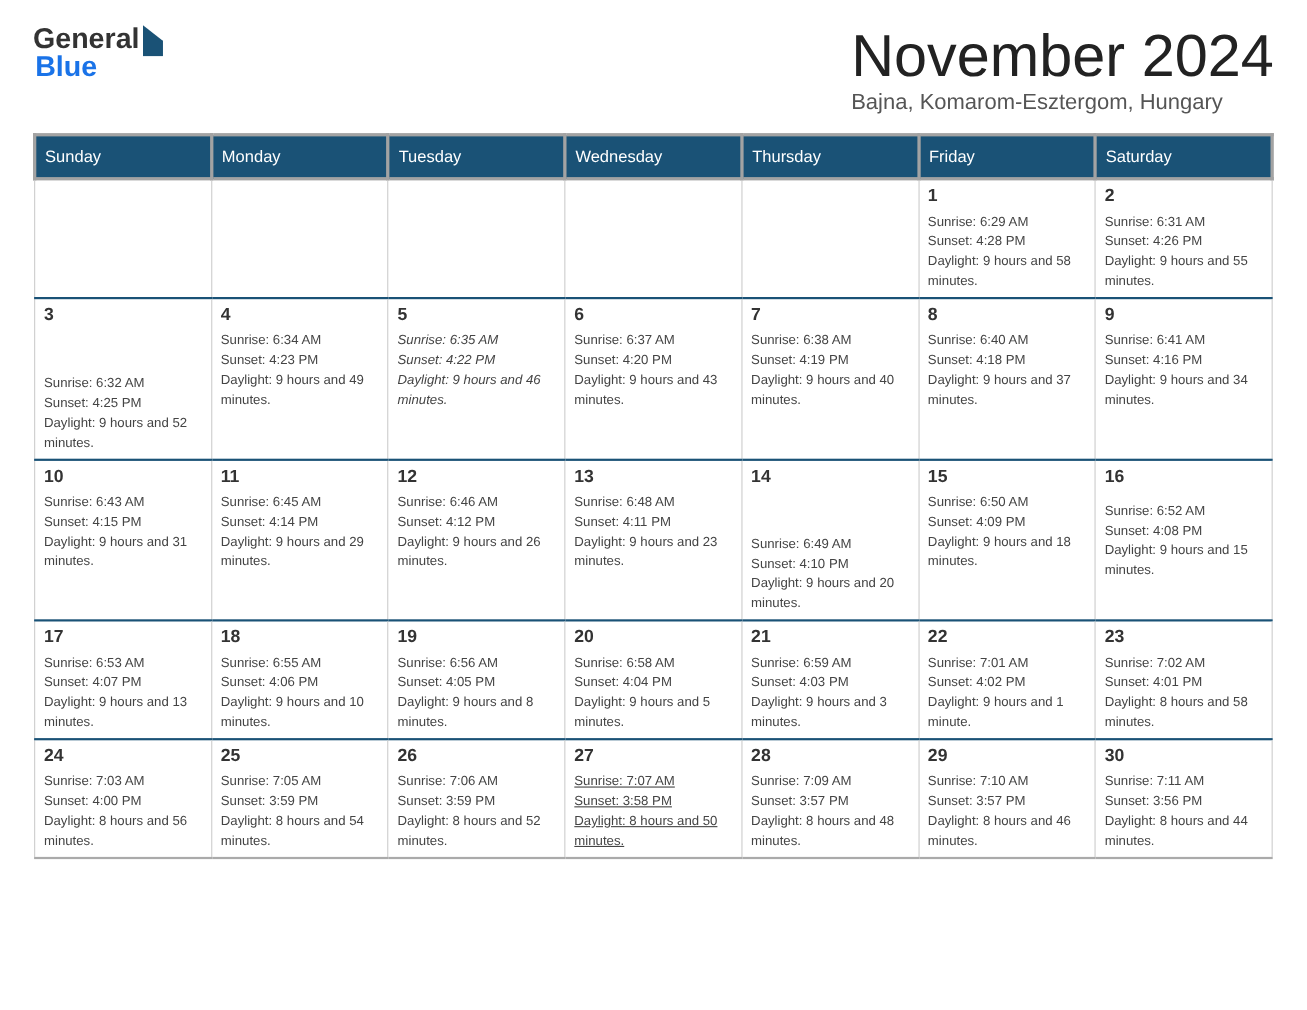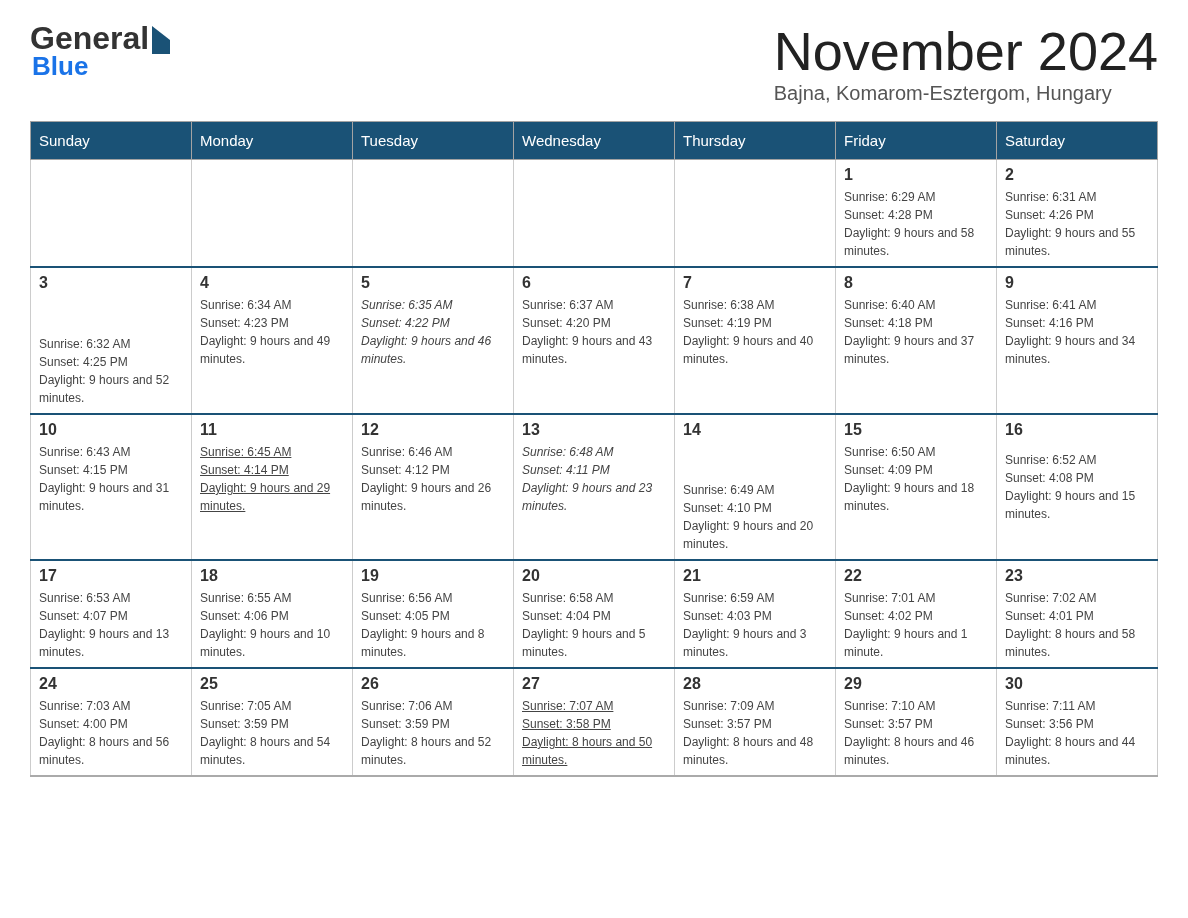--- a/index.html
+++ b/index.html
@@ -29,21 +29,21 @@
       border-collapse: collapse;
       margin-top: 16px;
     }
     .calendar th {
       background-color: #1a5276;
       color: #fff;
       font-size: 15px;
       font-weight: normal;
       padding: 10px 8px;
       text-align: left;
-      border: 1px solid #a3a3a3;
+      border: 3px solid #a3a3a3;
     }
     .calendar td {
       border: 1px solid #ccc;
       vertical-align: top;
       padding: 6px 8px;
       width: calc(100% / 7);
       min-height: 100px;
       background: #fff;
     }
     .calendar tr:last-child td {
@@ -66,21 +66,21 @@
     .row-separator td {
       border-top: 2px solid #1a5276;
     }
   </style>
 </head>
 <body>
 
 <div class="header-top">
   <div class="logo">
     <div style="display:flex; align-items:center;">
-      <span style="font-size:32px; font-weight:bold; color:#333; font-family:Arial,sans-serif;">General</span>
+      <span style="font-size:26px; font-weight:bold; color:#333; font-family:Arial,sans-serif;">General</span>
       <span style="display:inline-block; width:0; height:0; border-top: 14px solid transparent; border-bottom: 14px solid #1a5276; border-left: 18px solid #1a5276; border-right: 0; margin-left:3px; margin-bottom:-2px;"></span>
     </div>
     <div style="display:flex; align-items:center; margin-top:-6px; margin-left:2px;">
       <span style="font-size:26px; font-weight:bold; color:#1a73e8; font-family:Arial,sans-serif;">Blue</span>
     </div>
   </div>
   <div class="title-block">
     <div style="font-size:54px; font-weight:normal; color:#222; font-family:Arial,sans-serif;">November 2024</div>
     <div style="font-size:20px; color:#555; font-family:Arial,sans-serif;">Bajna, Komarom-Esztergom, Hungary</div>
   </div>
@@ -164,33 +164,33 @@
       </tr>
       <tr class="row-separator">
         <td>
           <div class="day-number">10</div>
           <div class="day-info" style="white-space: pre-line;">Sunrise: 6:43 AM
 Sunset: 4:15 PM
 Daylight: 9 hours and 31 minutes.</div>
         </td>
         <td>
           <div class="day-number">11</div>
-          <div class="day-info" style="white-space: pre-line; text-decoration: underline;">Sunrise: 6:45 AM
+          <div class="day-info" style="white-space: pre-line;">Sunrise: 6:45 AM
 Sunset: 4:14 PM
 Daylight: 9 hours and 29 minutes.</div>
         </td>
         <td>
           <div class="day-number">12</div>
           <div class="day-info" style="white-space: pre-line;">Sunrise: 6:46 AM
 Sunset: 4:12 PM
 Daylight: 9 hours and 26 minutes.</div>
         </td>
         <td>
           <div class="day-number">13</div>
-          <div class="day-info" style="white-space: pre-line; font-style: italic;">Sunrise: 6:48 AM
+          <div class="day-info" style="white-space: pre-line;">Sunrise: 6:48 AM
 Sunset: 4:11 PM
 Daylight: 9 hours and 23 minutes.</div>
         </td>
         <td>
           <div class="day-number">14</div>
           <div class="day-info" style="white-space: pre-line; margin-top: 42px;">Sunrise: 6:49 AM
 Sunset: 4:10 PM
 Daylight: 9 hours and 20 minutes.</div>
         </td>
         <td>

